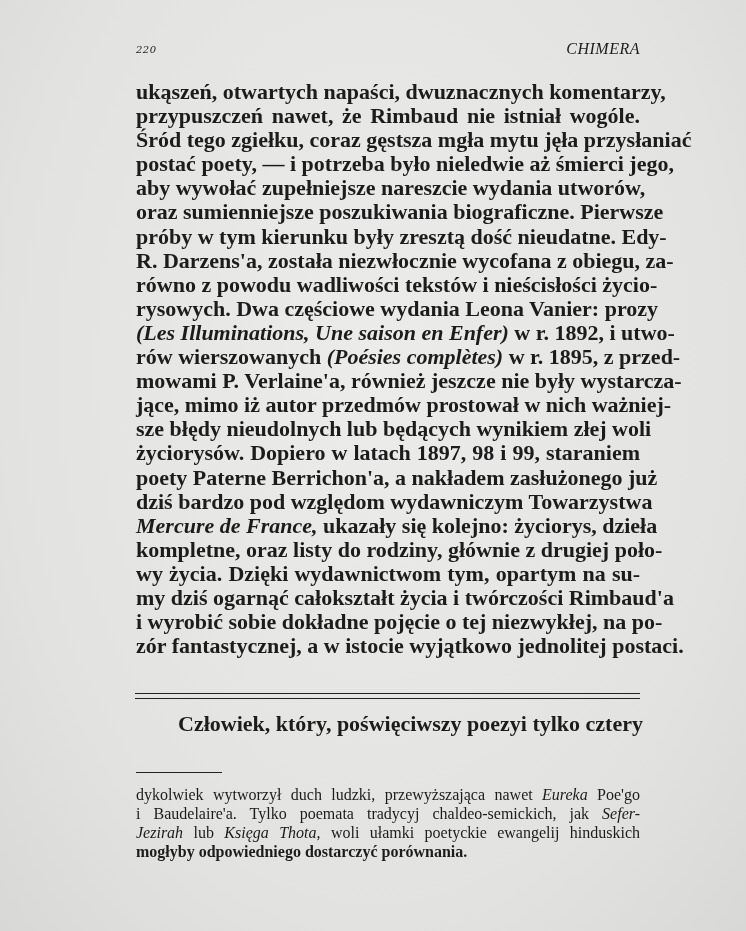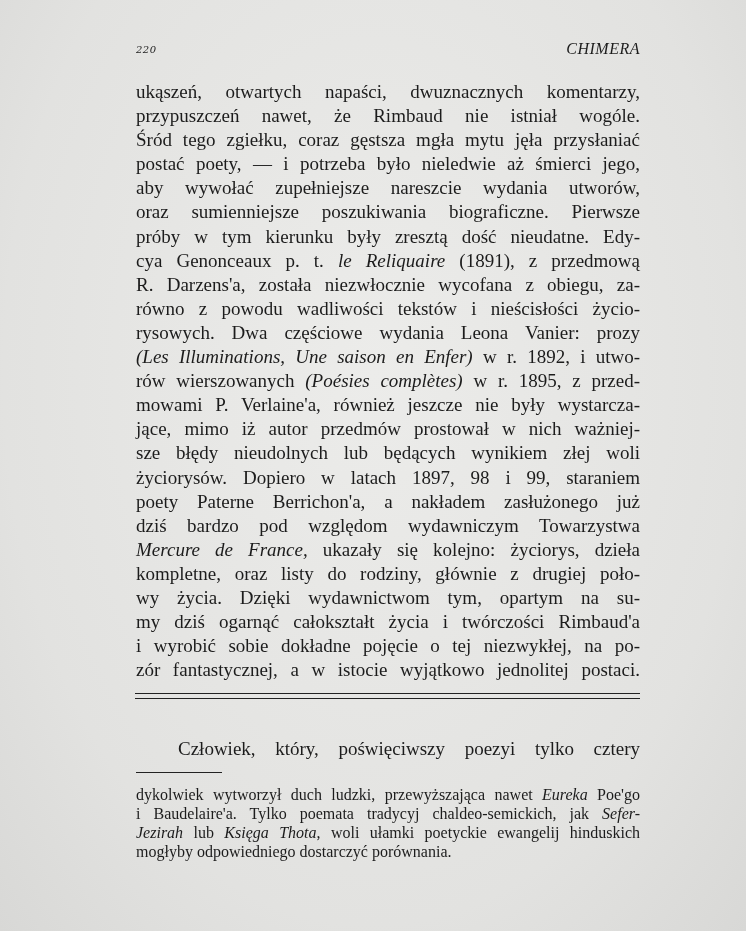--- a/index.html
+++ b/index.html
@@ -18,28 +18,28 @@
     .page-number {
       position: absolute; left: 0; top: 4px;
       font-family: "DejaVu Serif", serif; font-style: italic; font-size: 10px; letter-spacing: 0.5px;
     }
     .running-title {
       position: absolute; right: 0; top: 0;
       font-family: "Liberation Serif", serif; font-style: italic; font-size: 16px; letter-spacing: 0.5px;
     }
     .body-text {
       position: absolute; left: 136px; top: 80px; width: 504px;
-      font-family: "Liberation Serif", serif; font-size: 19px; line-height: 24.1px;
+      font-family: "Liberation Serif", serif; font-size: 22px; line-height: 24.1px; font-weight: bold;
     }
     .line {
       display: block; white-space: nowrap; text-align: justify; text-align-last: justify;
       height: 24.1px;
     }
-    .line.last { text-align-last: left; }
-    .line.indent { padding-left: 42px; margin-top: 25px; }
+    .line.last { text-align-last: left; font-weight: bold; }
+    .line.indent { padding-left: 42px; }
     .it { font-style: italic; }
     .double-rule {
       position: absolute; left: 135px; top: 693px; width: 505px; height: 6px;
       border-top: 1.5px solid #222; border-bottom: 1.5px solid #222;
       box-sizing: border-box;
     }
     .section2 { top: 712px; }
     .fn-rule {
       position: absolute; left: 136px; top: 772px; width: 86px; height: 0;
       border-top: 1.3px solid #222;
@@ -60,21 +60,20 @@
   </div>
 
   <div class="body-text" id="body-text">
       <span class="line"><span>ukąszeń, otwartych napaści, dwuznacznych komentarzy,</span></span>
       <span class="line"><span>przypuszczeń nawet, że Rimbaud nie istniał wogóle.</span></span>
       <span class="line"><span>Śród tego zgiełku, coraz gęstsza mgła mytu jęła przysłaniać</span></span>
       <span class="line"><span>postać poety, — i potrzeba było nieledwie aż śmierci jego,</span></span>
       <span class="line"><span>aby wywołać zupełniejsze nareszcie wydania utworów,</span></span>
       <span class="line"><span>oraz sumienniejsze poszukiwania biograficzne. Pierwsze</span></span>
       <span class="line"><span>próby w tym kierunku były zresztą dość nieudatne. Edy-</span></span>
-      <span class="line"><span>cya Genonceaux p. t. </span><span class="it">le Reliquaire</span><span> (1891), z przedmową</span></span>
       <span class="line"><span>R. Darzens'a, została niezwłocznie wycofana z obiegu, za-</span></span>
       <span class="line"><span>równo z powodu wadliwości tekstów i nieścisłości życio-</span></span>
       <span class="line"><span>rysowych. Dwa częściowe wydania Leona Vanier: prozy</span></span>
       <span class="line"><span class="it">(Les Illuminations, Une saison en Enfer)</span><span> w r. 1892, i utwo-</span></span>
       <span class="line"><span>rów wierszowanych </span><span class="it">(Poésies complètes)</span><span> w r. 1895, z przed-</span></span>
       <span class="line"><span>mowami P. Verlaine'a, również jeszcze nie były wystarcza-</span></span>
       <span class="line"><span>jące, mimo iż autor przedmów prostował w nich ważniej-</span></span>
       <span class="line"><span>sze błędy nieudolnych lub będących wynikiem złej woli</span></span>
       <span class="line"><span>życiorysów. Dopiero w latach 1897, 98 i 99, staraniem</span></span>
       <span class="line"><span>poety Paterne Berrichon'a, a nakładem zasłużonego już</span></span>

